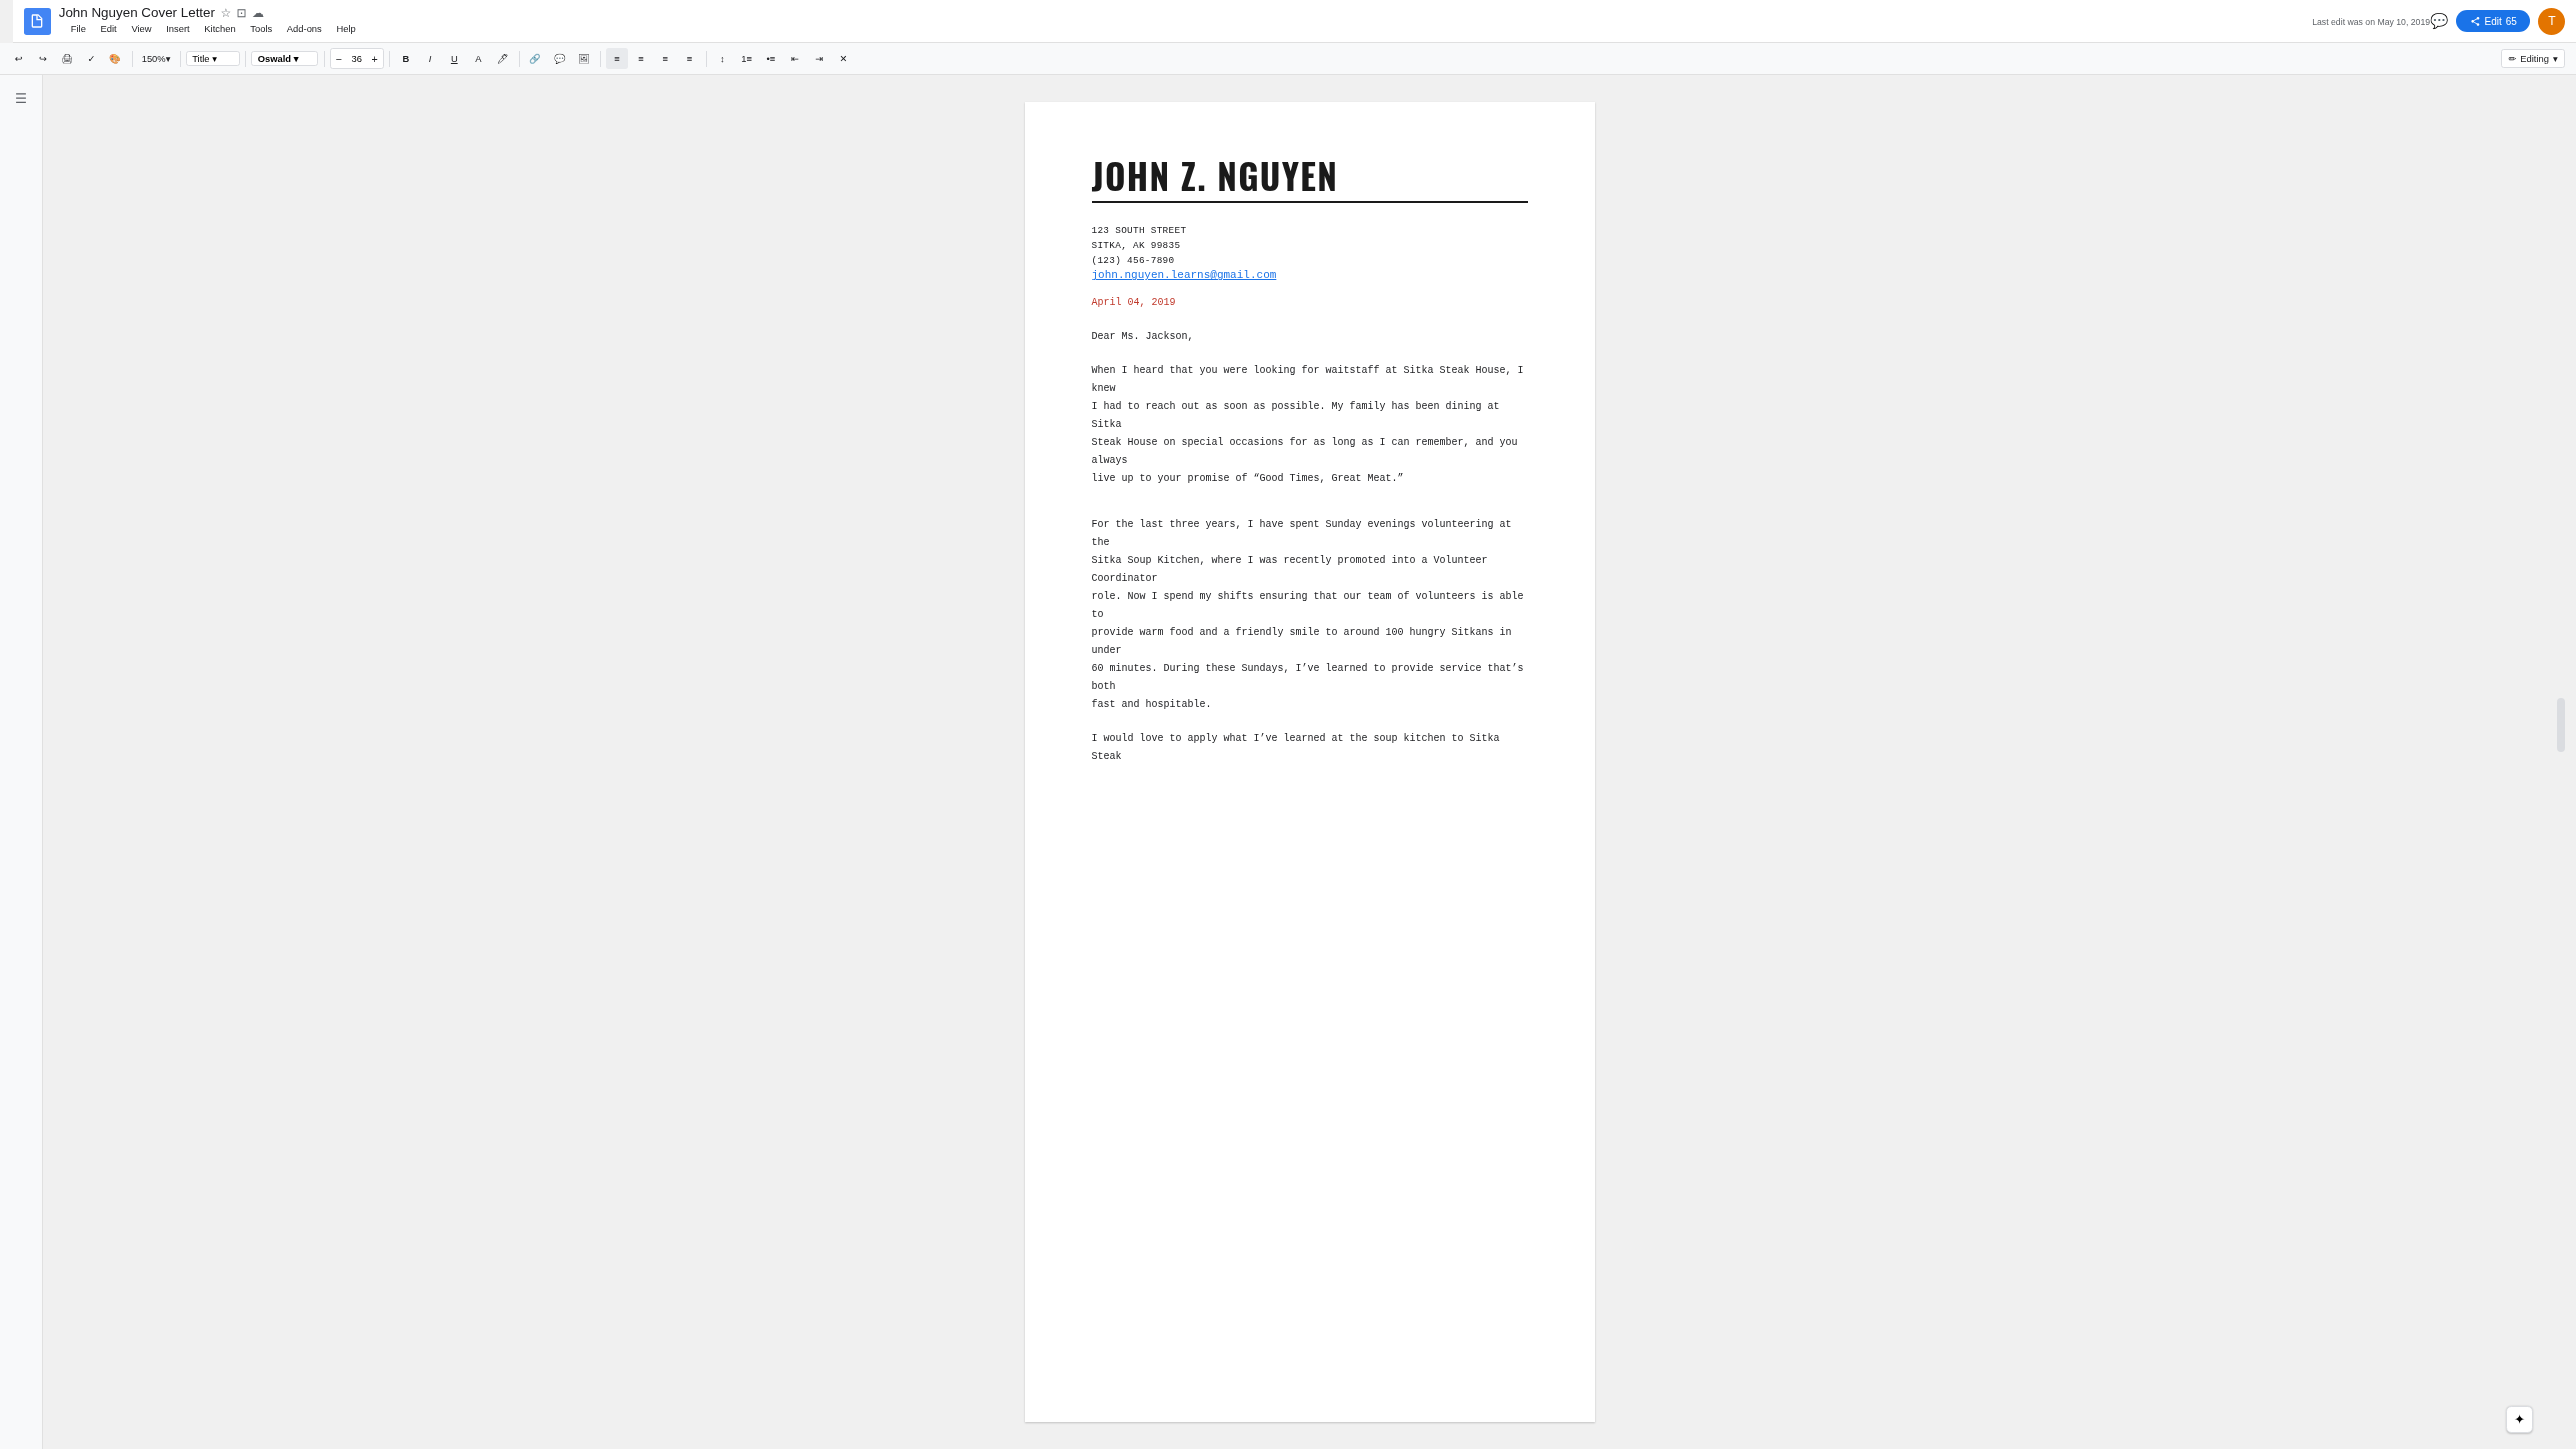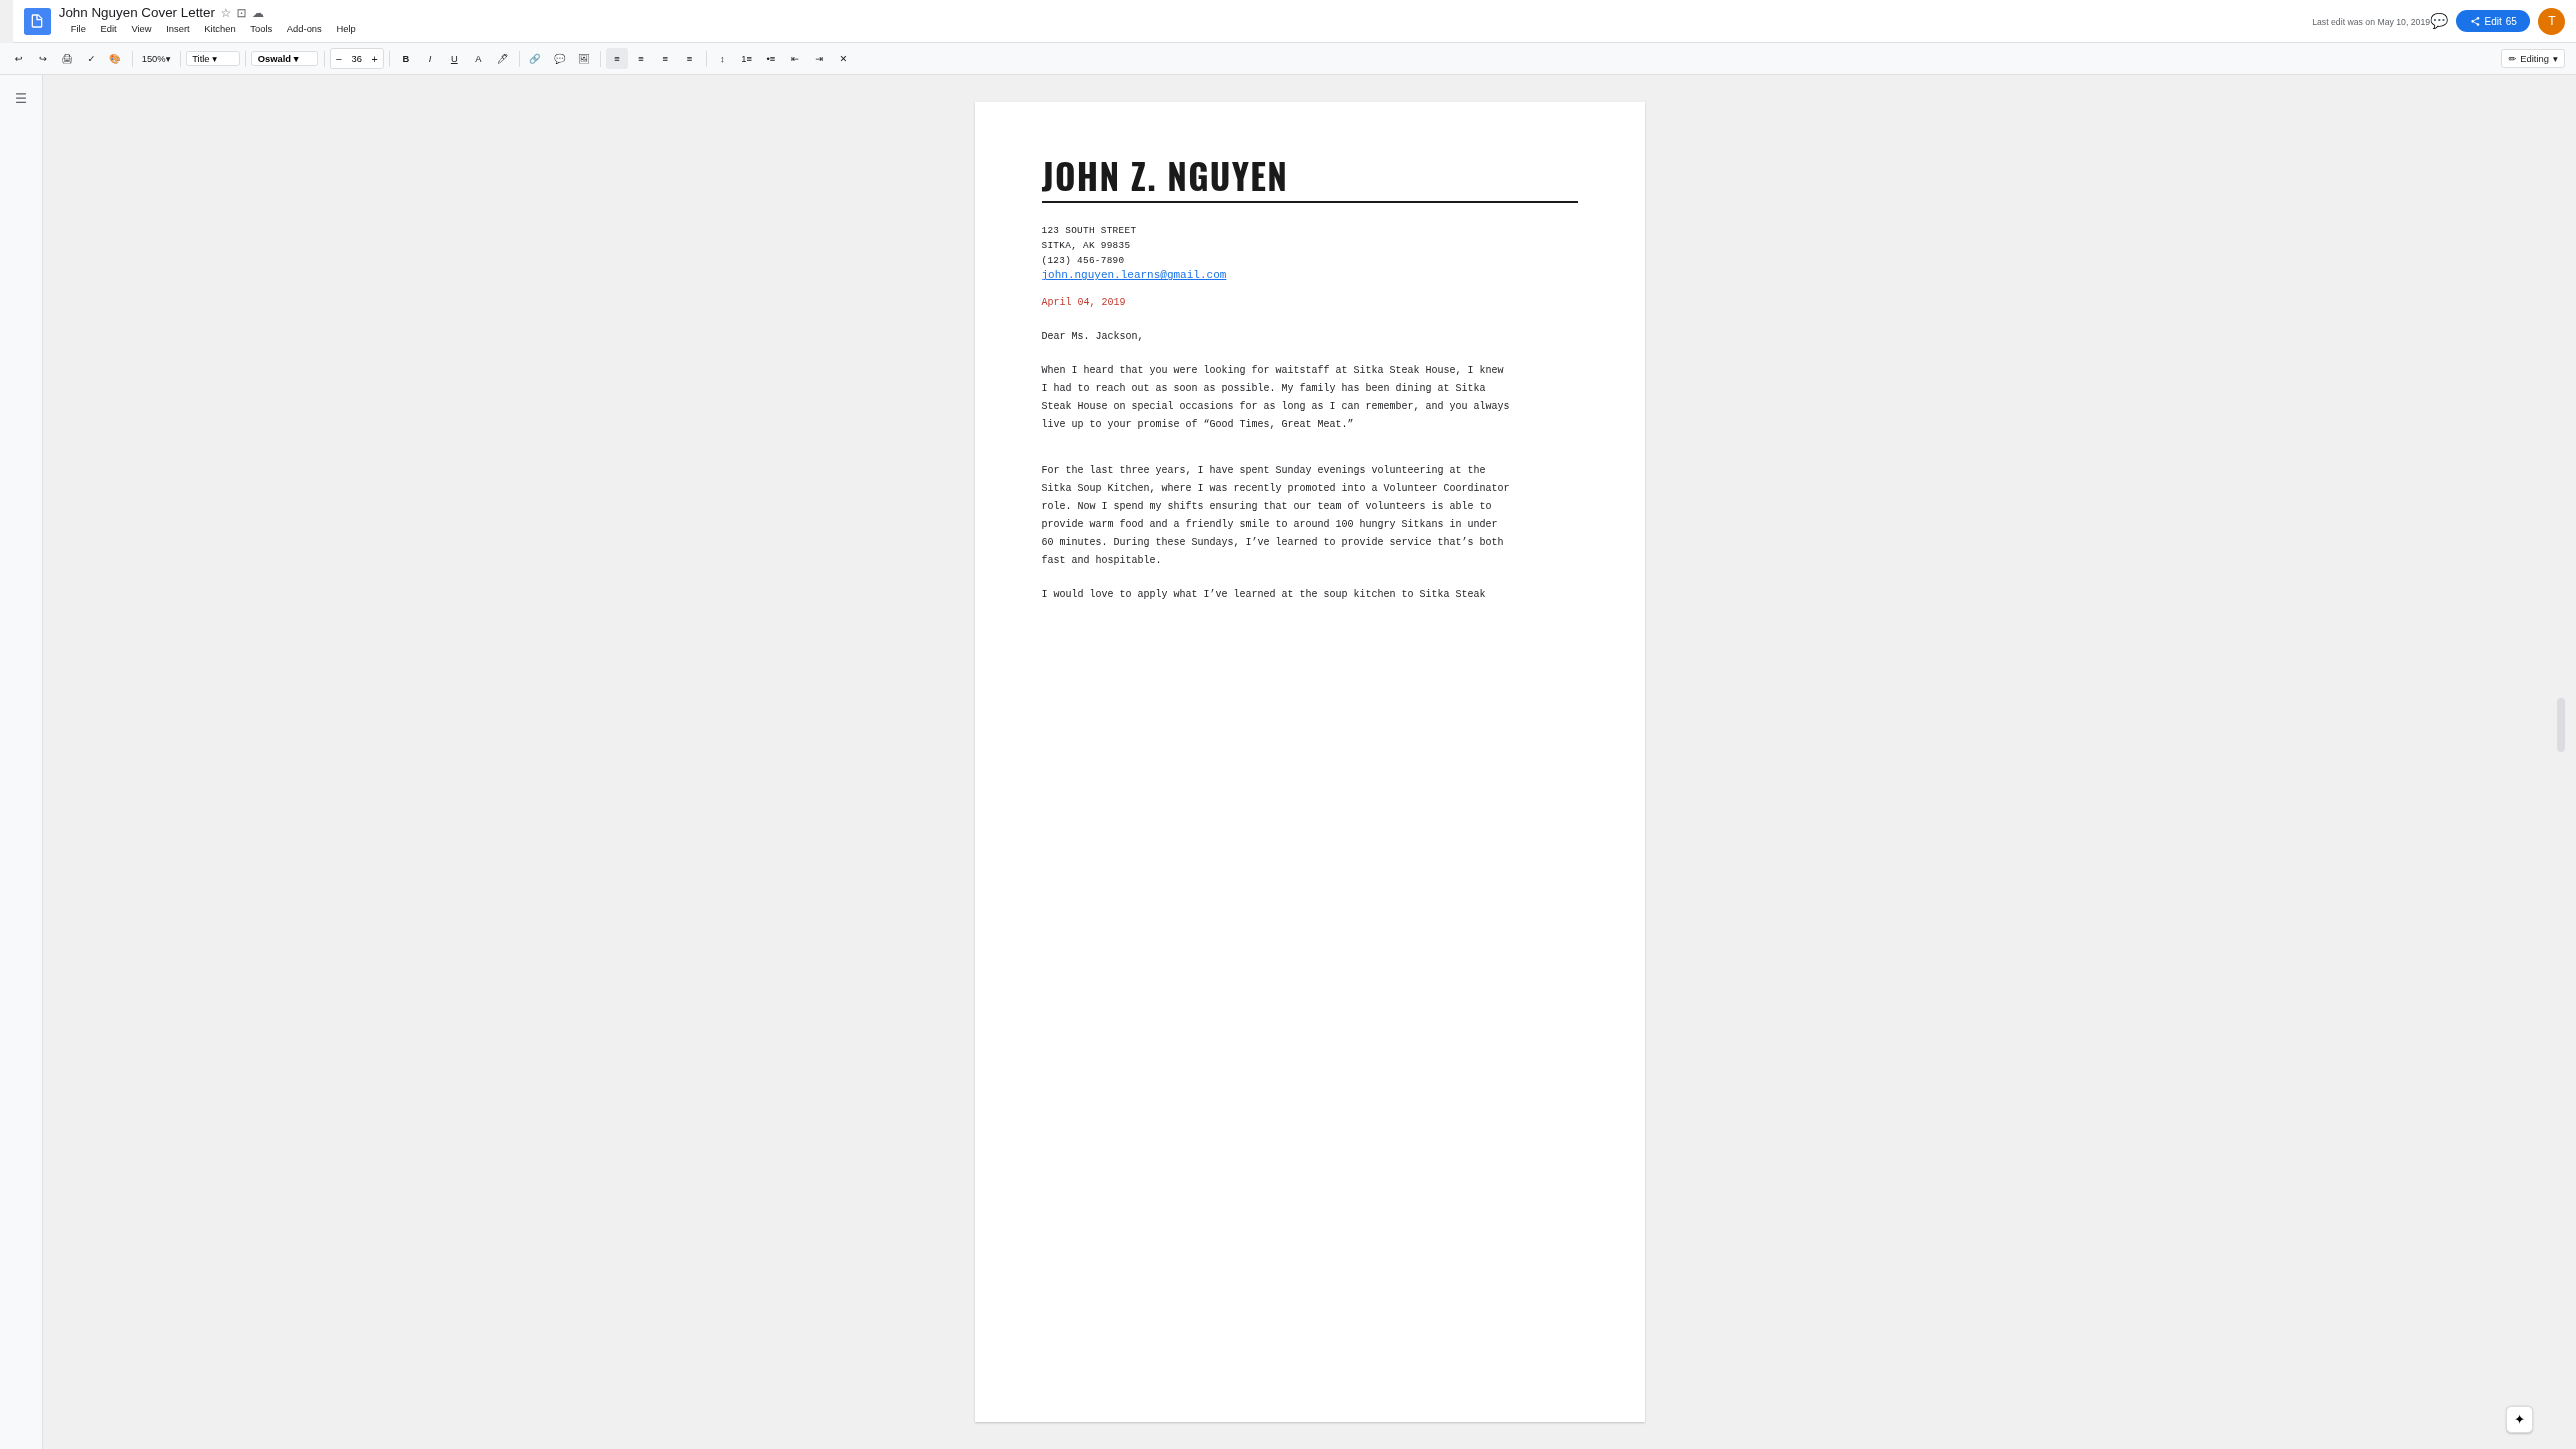--- a/index.html
+++ b/index.html
@@ -203,21 +203,21 @@
       margin-left: 43px;
       background: #f0f0f0;
       min-height: calc(100vh - 75px);
       display: flex;
       justify-content: center;
       padding: 27px 13.4px;
       overflow-y: auto;
     }
     #document-page {
       background: #fff;
-      width: 670px;
+      width: 570px;
       min-height: 738px;
       box-shadow: 0 0.7px 2px rgba(0,0,0,0.2);
       padding: 54px 67px;
       position: relative;
     }
 
     
     #doc-name {
       font-family: 'Oswald', Arial, sans-serif;
       font-size: 35px;

